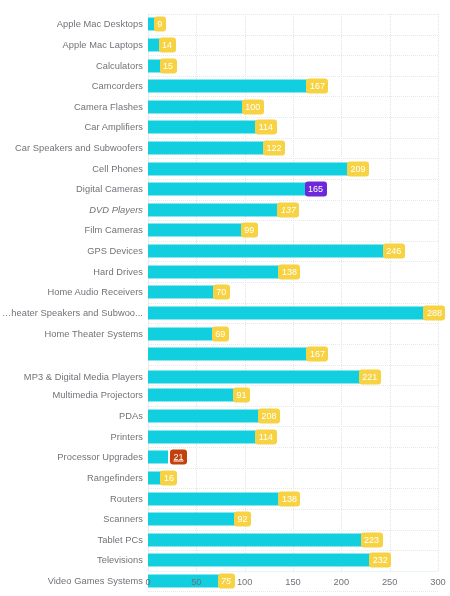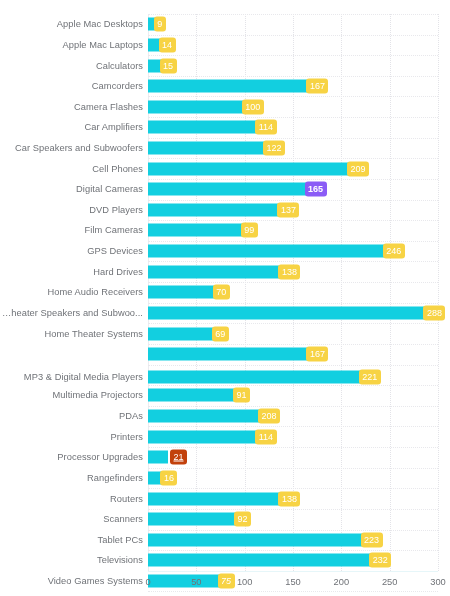--- a/index.html
+++ b/index.html
@@ -207,23 +207,23 @@
         <div class="value-badge" style="left: 262.933px; background: rgb(247, 211, 68); color: rgb(255, 255, 255);">122</div>
       </div>
       <div class="row" style="top: 158.34px; height: 20.62px;">
         <div class="row-label"><span>Cell Phones</span></div>
         <div class="bar" style="width: 202.033px; background: rgb(18, 207, 224);"></div>
         <div class="value-badge" style="left: 347.033px; background: rgb(247, 211, 68); color: rgb(255, 255, 255);">209</div>
       </div>
       <div class="row" style="top: 178.96px; height: 20.62px;">
         <div class="row-label"><span>Digital Cameras</span></div>
         <div class="bar" style="width: 159.5px; background: rgb(18, 207, 224);"></div>
-        <div class="value-badge" style="left: 304.5px; background: #8b5cf6; color: rgb(255, 255, 255); font-weight: bold;">165</div>
-      </div>
-      <div class="row" style="top: 199.58px; height: 20.62px;">
+        <div class="value-badge" style="left: 304.5px; background: #6d28d9; color: rgb(255, 255, 255);">165</div>
+      </div>
+      <div class="row" style="top: 199.58px; height: 20.62px; font-style: italic;">
         <div class="row-label"><span>DVD Players</span></div>
         <div class="bar" style="width: 132.433px; background: rgb(18, 207, 224);"></div>
         <div class="value-badge" style="left: 277.433px; background: rgb(247, 211, 68); color: rgb(255, 255, 255);">137</div>
       </div>
       <div class="row" style="top: 220.2px; height: 20.62px;">
         <div class="row-label"><span>Film Cameras</span></div>
         <div class="bar" style="width: 95.7px; background: rgb(18, 207, 224);"></div>
         <div class="value-badge" style="left: 240.7px; background: rgb(247, 211, 68); color: rgb(255, 255, 255);">99</div>
       </div>
       <div class="row" style="top: 240.82px; height: 20.62px;">

